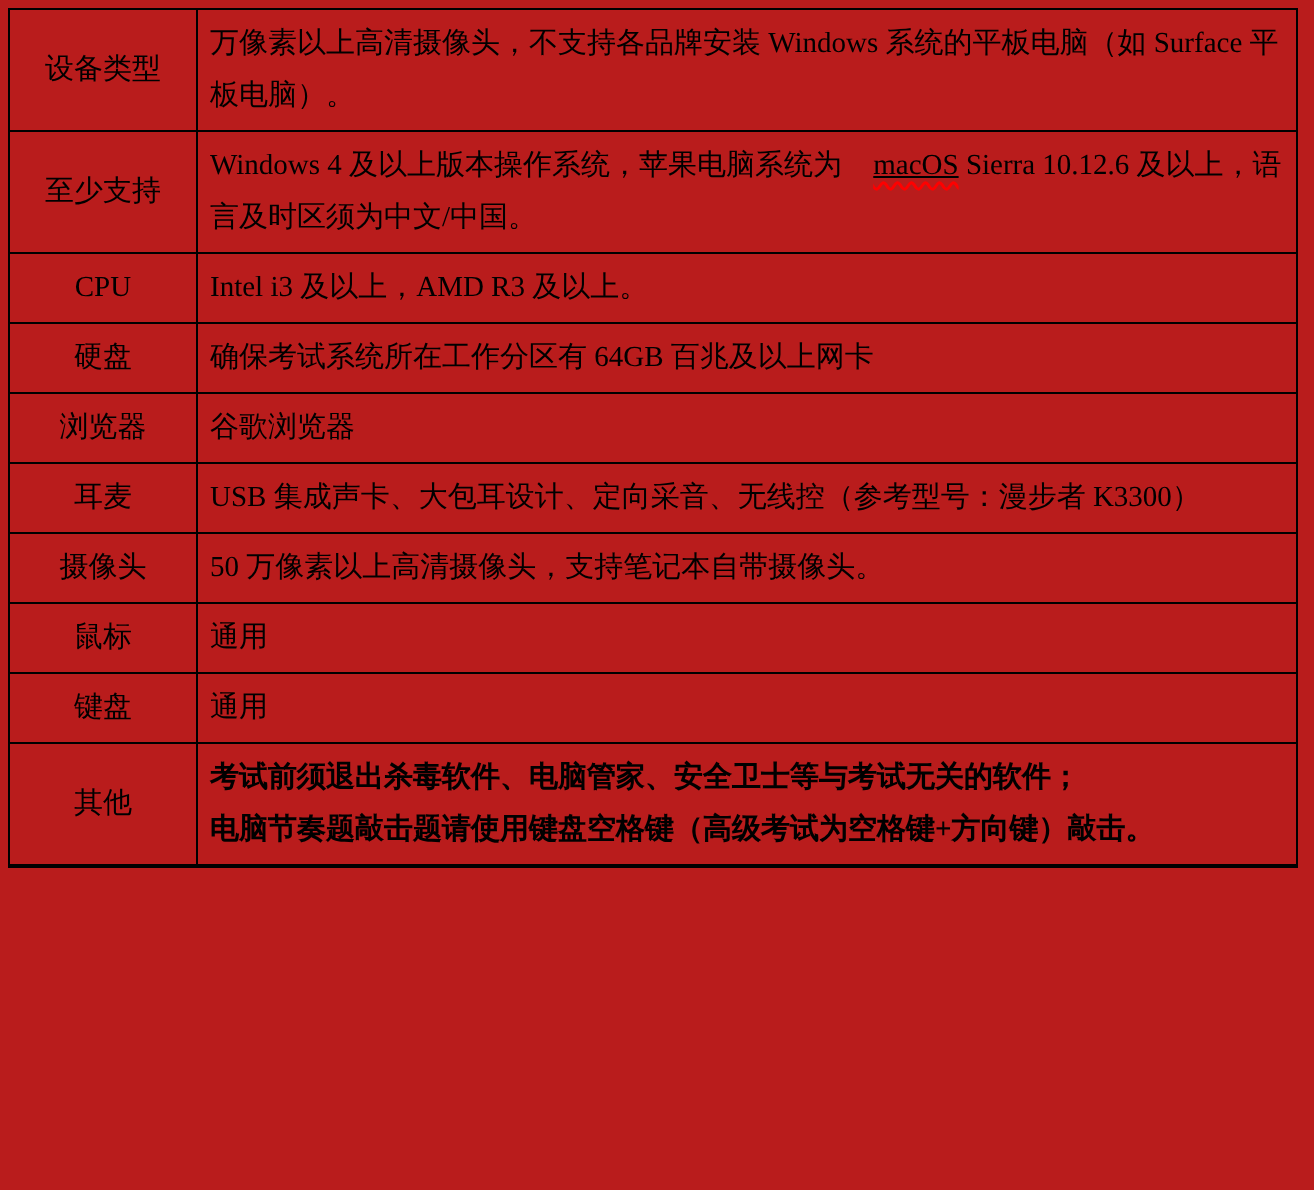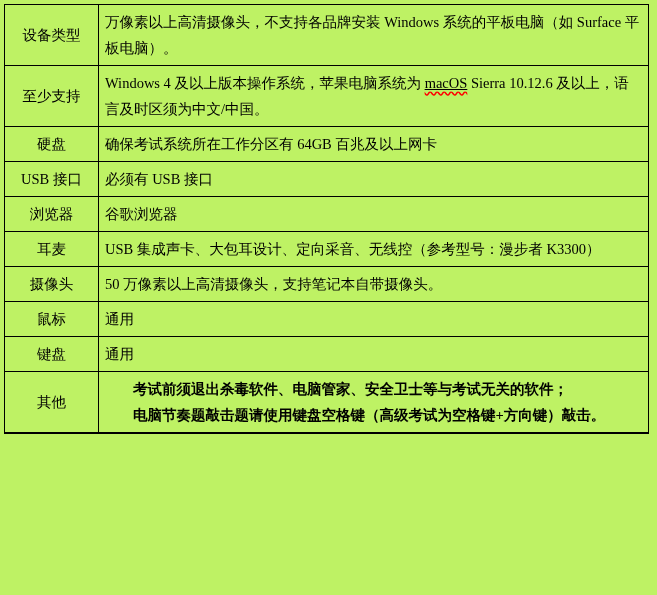--- a/index.html
+++ b/index.html
@@ -8,21 +8,21 @@
     background: #ffffff;
     color: #000000;
     font-family: "Liberation Serif", "DejaVu Serif", serif;
     font-size: 14.5px;
   }
   .page {
     width: 657px;
     height: 595px;
     box-sizing: border-box;
     padding: 4px 4px 4px 4px;
-    background: #bef264;
+    background: #b91c1c;
   }
   table.req-table {
     border-collapse: collapse;
     width: 645px;
     table-layout: fixed;
     border: 1px solid #000000;
     border-bottom-width: 2px;
   }
   table.req-table td {
     border: 1px solid #000000;
@@ -42,47 +42,48 @@
     text-align: left;
   }
   .spellcheck {
     text-decoration: underline wavy #ff0000;
     text-decoration-skip-ink: none;
     text-underline-offset: 3px;
   }
   .spellcheck .word-underline {
     text-decoration: underline solid #000000;
     text-underline-offset: 1px;
+    margin-left: 12px;
   }
   tr.bold-row td.content-cell {
     font-weight: bold;
   }
-  .line { display: block; margin-left: 28px; }
+  .line { display: block; }
 </style>
 </head>
 <body>
 
 <div class="page">
   <table class="req-table">
     <tbody>
       <tr>
         <td class="label-cell">设备类型</td>
         <td class="content-cell">万像素以上高清摄像头，不支持各品牌安装 Windows 系统的平板电脑（如 Surface 平板电脑）。</td>
       </tr>
       <tr>
         <td class="label-cell">至少支持</td>
         <td class="content-cell"><span>Windows 4 及以上版本操作系统，苹果电脑系统为 </span><span class="spellcheck"><span class="word-underline">macOS</span></span><span> Sierra 10.12.6 及以上，语言及时区须为中文/中国。</span></td>
       </tr>
       <tr>
+        <td class="label-cell">CPU</td>
+        <td class="content-cell">Intel i3 及以上，AMD R3 及以上。</td>
+      </tr>
+      <tr>
         <td class="label-cell">硬盘</td>
         <td class="content-cell">确保考试系统所在工作分区有 64GB 百兆及以上网卡</td>
-      </tr>
-      <tr>
-        <td class="label-cell">USB 接口</td>
-        <td class="content-cell">必须有 USB 接口</td>
       </tr>
       <tr>
         <td class="label-cell">浏览器</td>
         <td class="content-cell">谷歌浏览器</td>
       </tr>
       <tr>
         <td class="label-cell">耳麦</td>
         <td class="content-cell">USB 集成声卡、大包耳设计、定向采音、无线控（参考型号：漫步者 K3300）</td>
       </tr>
       <tr>

